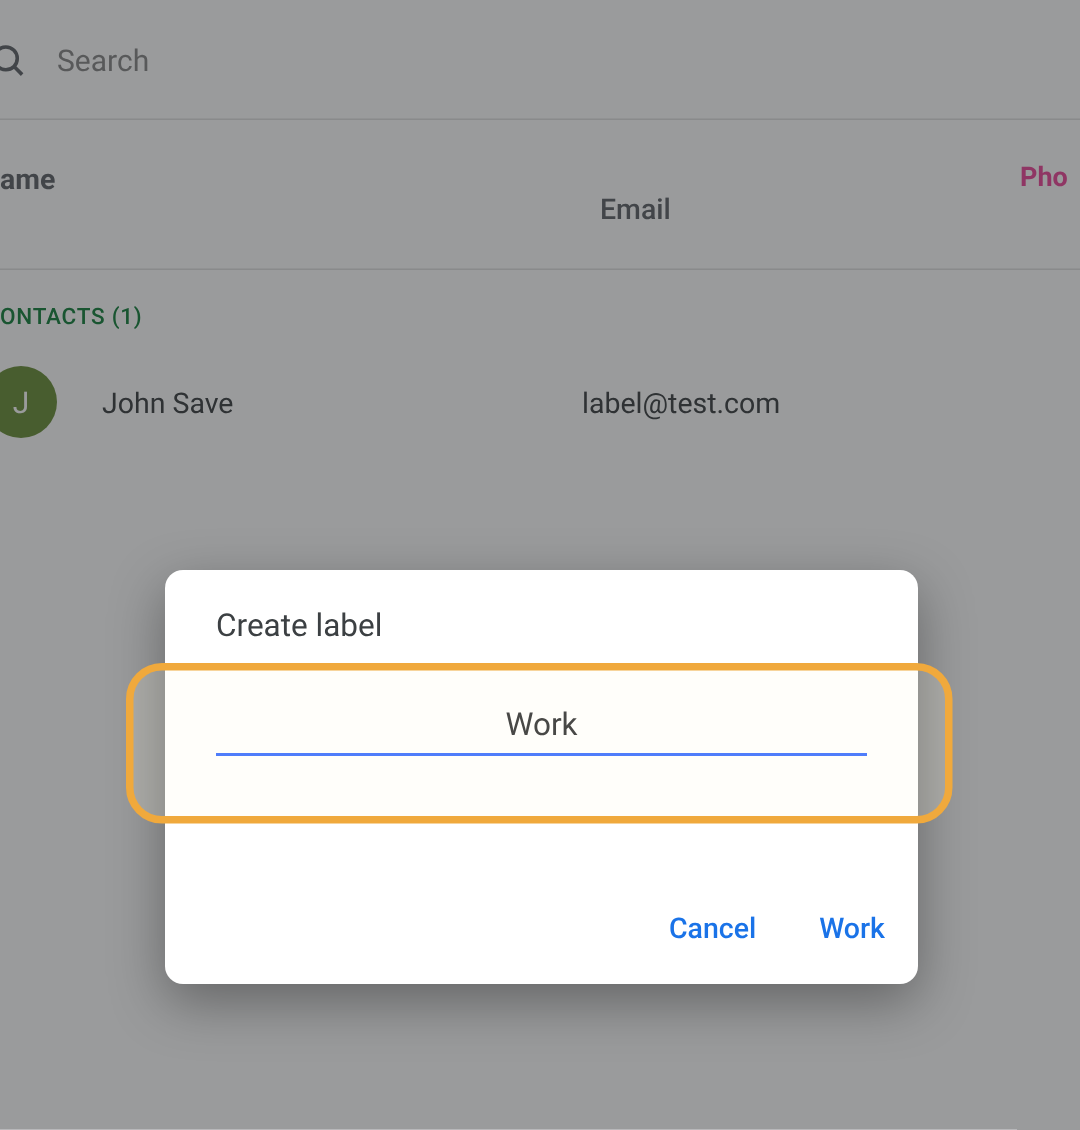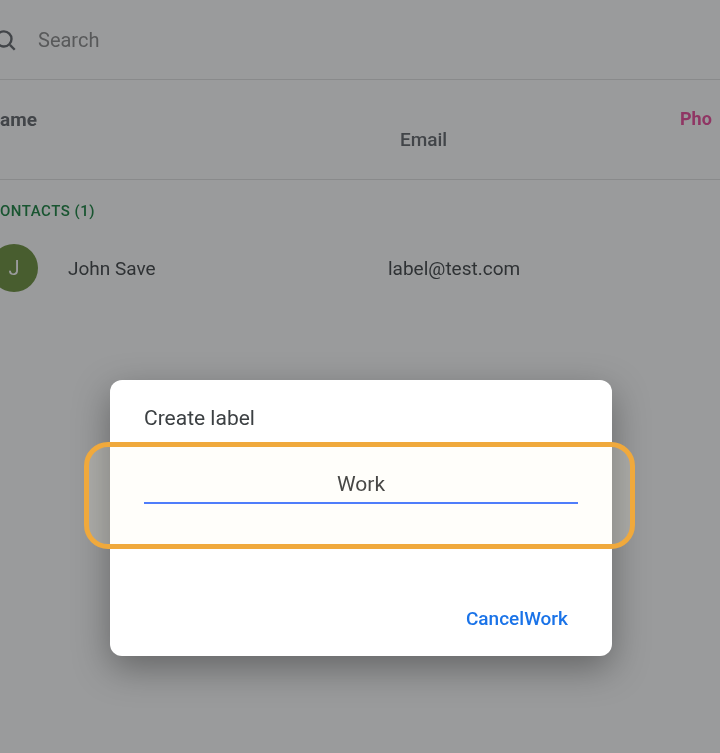--- a/index.html
+++ b/index.html
@@ -121,23 +121,24 @@
       border-bottom: 2px solid #2962ff;
       font-size: 21px;
       color: #202124;
       padding: 4px 0 6px 0;
       outline: none;
       background: transparent;
       text-align: center;
     }
     .dialog-actions {
       position: absolute;
-      right: 44px;
+      right: 22px;
       bottom: 26px;
       display: flex;
+      gap: 42px;
     }
     .dialog-btn {
       background: none;
       border: none;
       font-size: 19px;
       font-weight: 500;
       color: #1a73e8;
       cursor: pointer;
     }
     .highlight-box {

